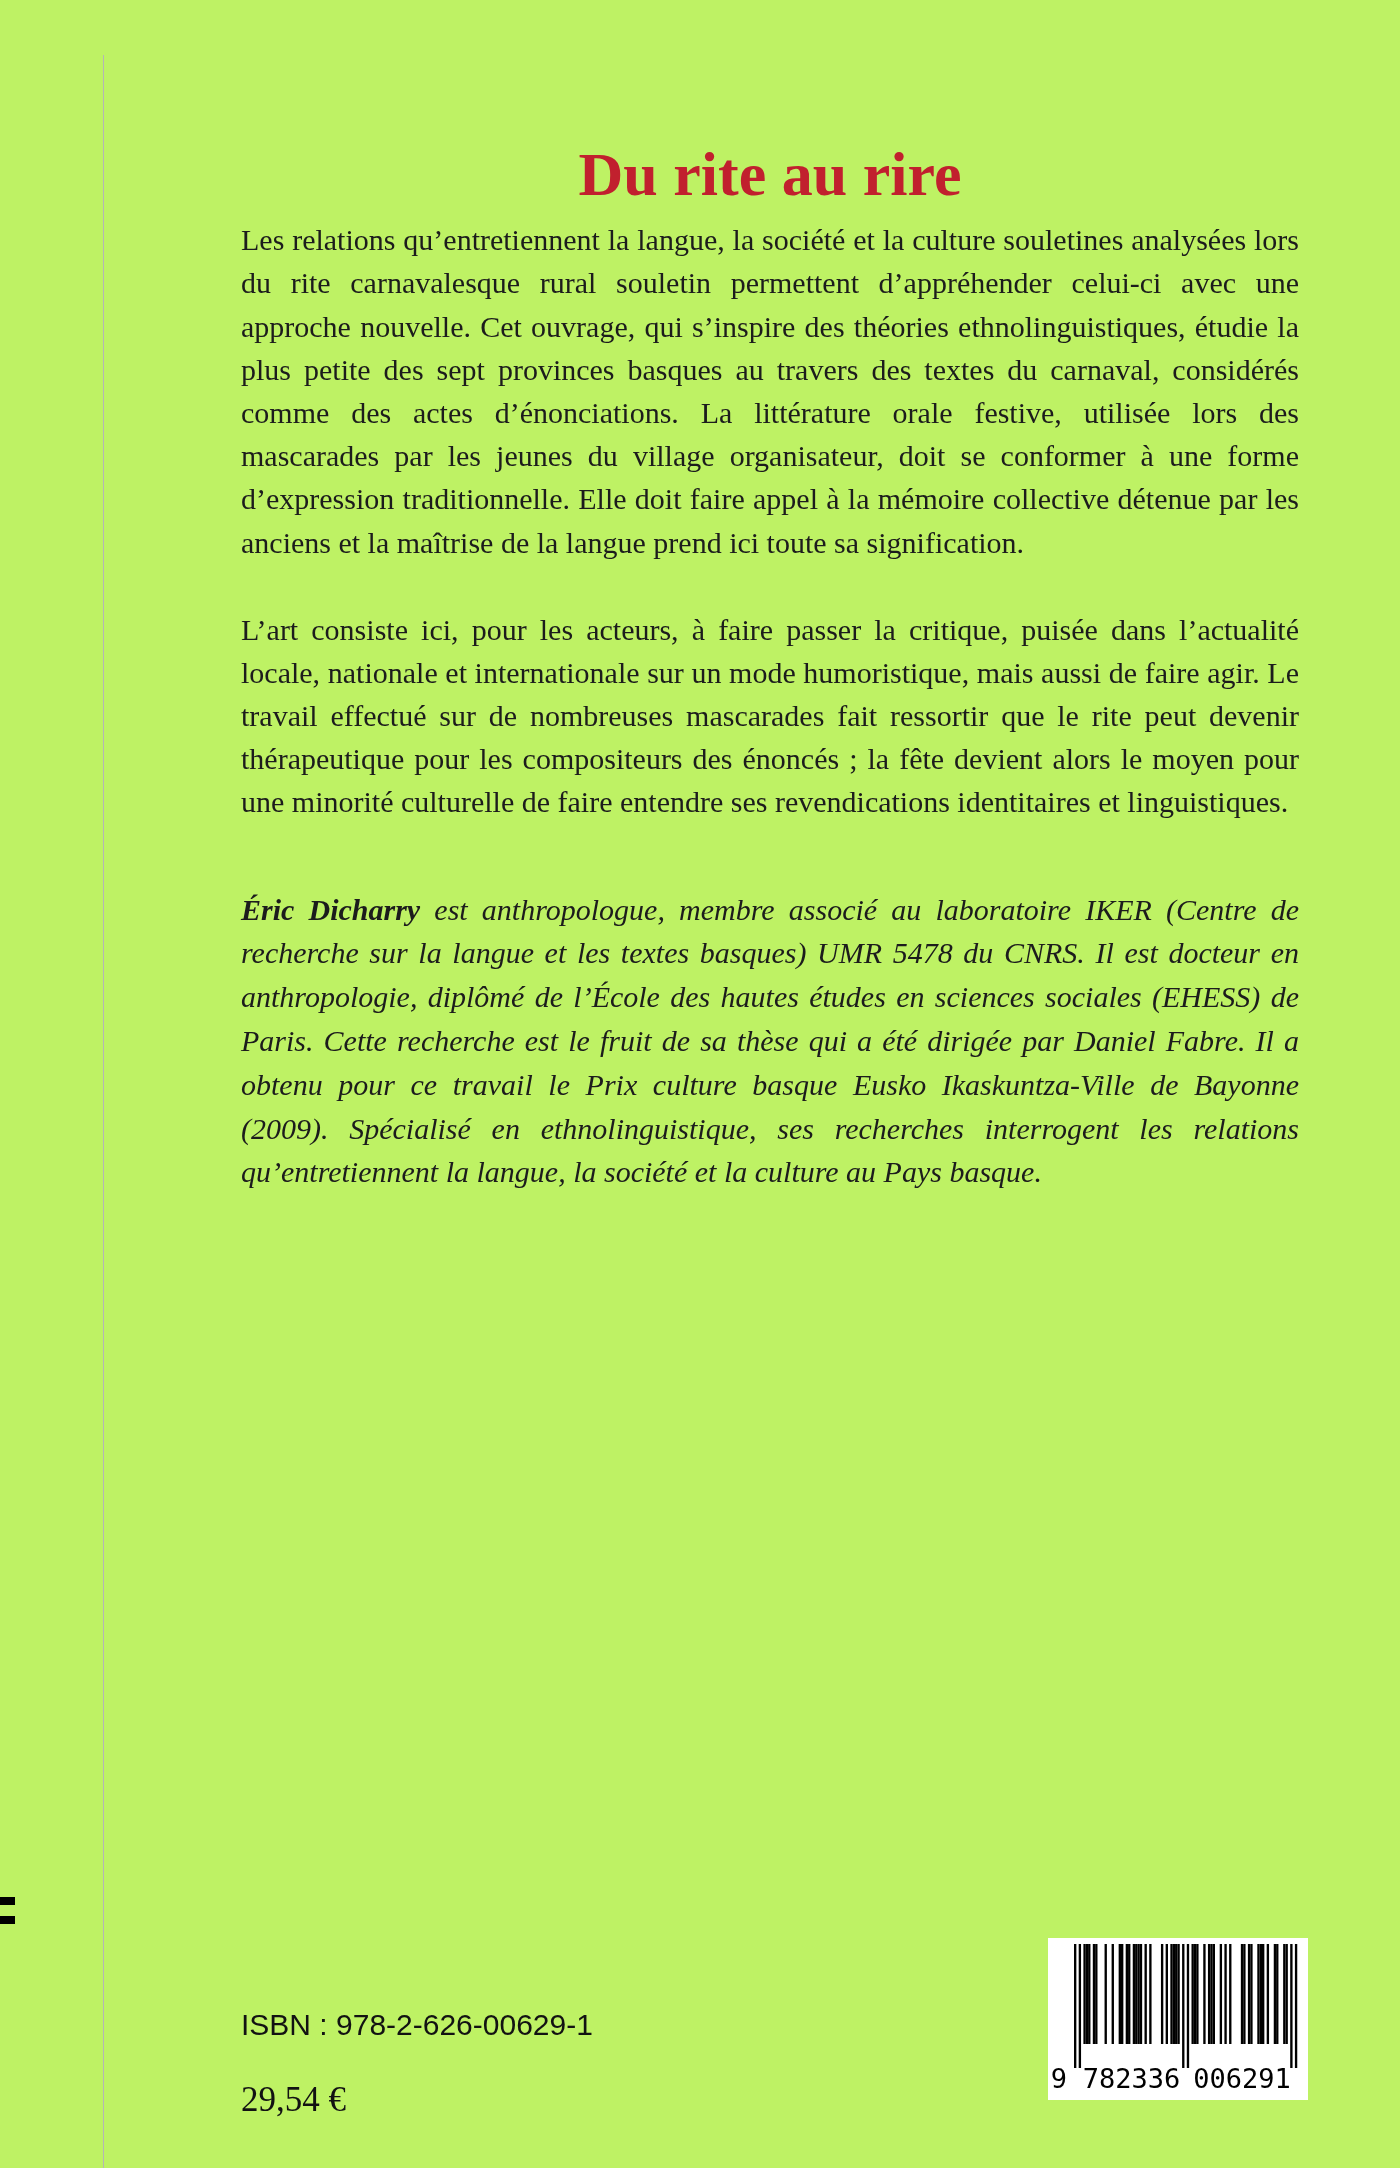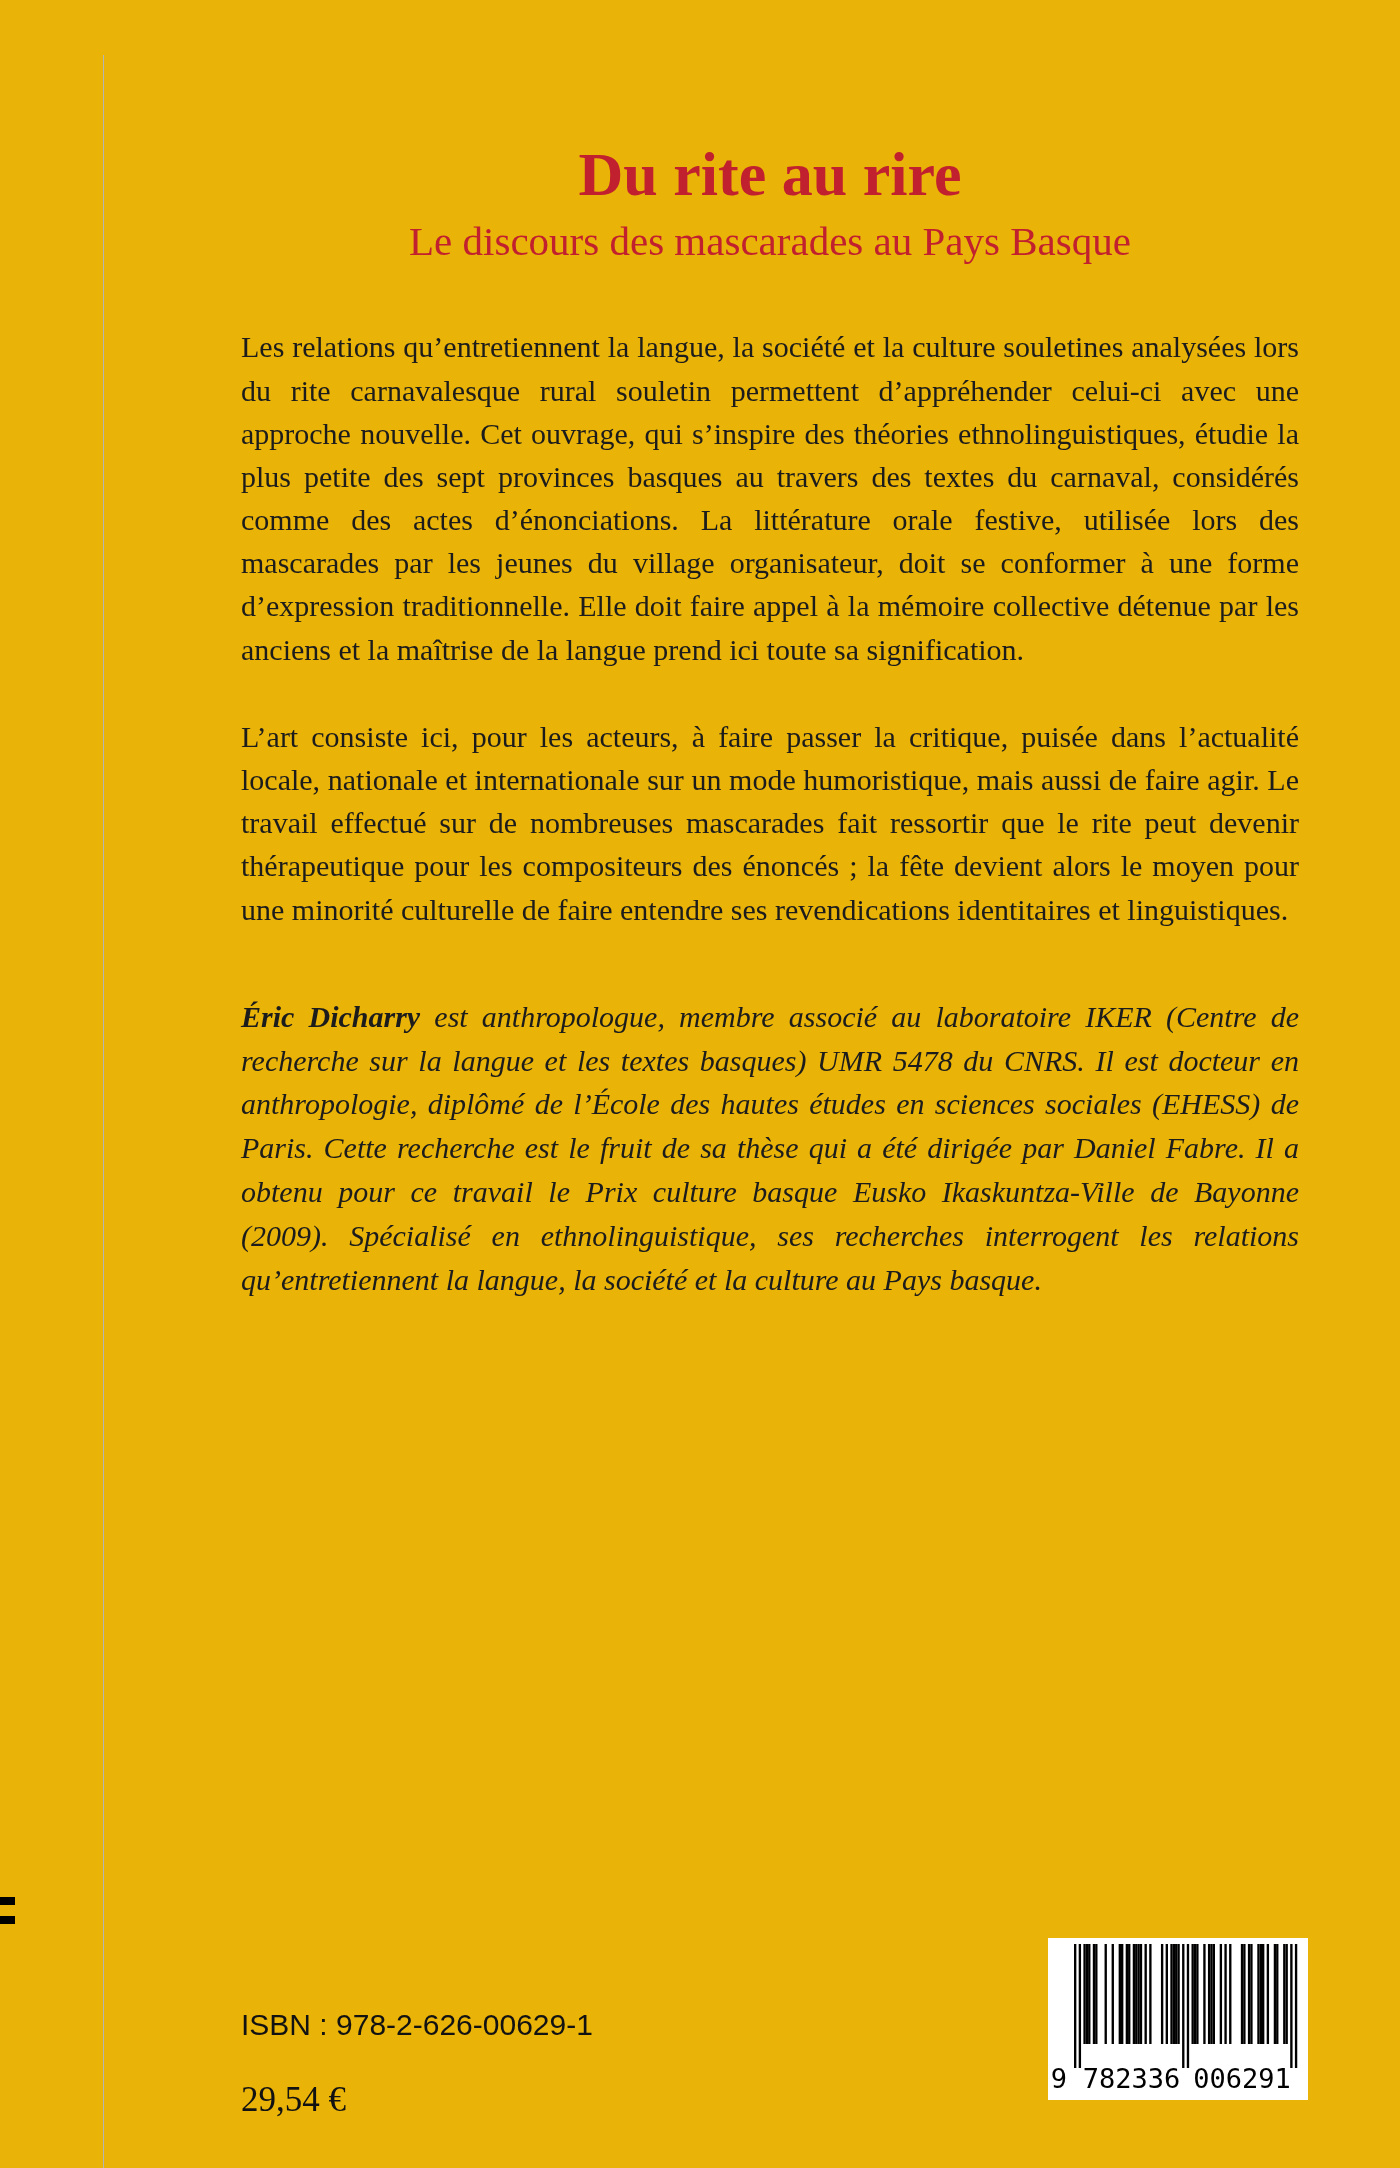--- a/index.html
+++ b/index.html
@@ -1,19 +1,19 @@
 <!DOCTYPE html>
 <html lang="fr"><head>
 <meta charset="utf-8">
 <style>
   html,body{margin:0;padding:0;background:#ffffff;}
   .cover{
     position:relative;
     width:1400px;height:2168px;
-    background:#eab308;
+    background:#bef264;
     font-family:"Liberation Serif", serif;
     color:#1c1c1c;
     overflow:hidden;
     text-decoration:underline;
   }
   .spine-line{
     position:absolute;left:103px;top:55px;bottom:0;
     width:1px;background:#b5b5b5;
   }
   .crop-mark{
@@ -78,21 +78,20 @@
 <body>
 
 <div class="cover">
 
   <div class="spine-line"></div>
   <div class="crop-mark m1"></div>
   <div class="crop-mark m2"></div>
 
   <div class="content">
     <h1 class="title">Du rite au rire</h1>
-    <h2 class="subtitle">Le discours des mascarades au Pays Basque</h2>
 
     <p class="body-par">Les relations qu’entretiennent la langue, la société et la culture souletines analysées lors du rite carnavalesque rural souletin permettent d’appréhender celui-ci avec une approche nouvelle. Cet ouvrage, qui s’inspire des théories ethnolinguistiques, étudie la plus petite des sept provinces basques au travers des textes du carnaval, considérés comme des actes d’énonciations. La littérature orale festive, utilisée lors des mascarades par les jeunes du village organisateur, doit se conformer à une forme d’expression traditionnelle. Elle doit faire appel à la mémoire collective détenue par les anciens et la maîtrise de la langue prend ici toute sa signification.</p>
     <p class="body-par">L’art consiste ici, pour les acteurs, à faire passer la critique, puisée dans l’actualité locale, nationale et internationale sur un mode humoristique, mais aussi de faire agir. Le travail effectué sur de nombreuses mascarades fait ressortir que le rite peut devenir thérapeutique pour les compositeurs des énoncés ; la fête devient alors le moyen pour une minorité culturelle de faire entendre ses revendications identitaires et linguistiques.</p>
 
     <p class="bio"><span class="author">Éric Dicharry</span><span> est anthropologue, membre associé au laboratoire IKER (Centre de recherche sur la langue et les textes basques) UMR 5478 du CNRS. Il est docteur en anthropologie, diplômé de l’École des hautes études en sciences sociales (EHESS) de Paris. Cette recherche est le fruit de sa thèse qui a été dirigée par Daniel Fabre. Il a obtenu pour ce travail le Prix culture basque Eusko Ikaskuntza-Ville de Bayonne (2009). Spécialisé en ethnolinguistique, ses recherches interrogent les relations qu’entretiennent la langue, la société et la culture au Pays basque.</span></p>
 
   </div>
 
   <div class="isbn">ISBN : 978-2-626-00629-1</div>
   <div class="price">29,54 €</div>

